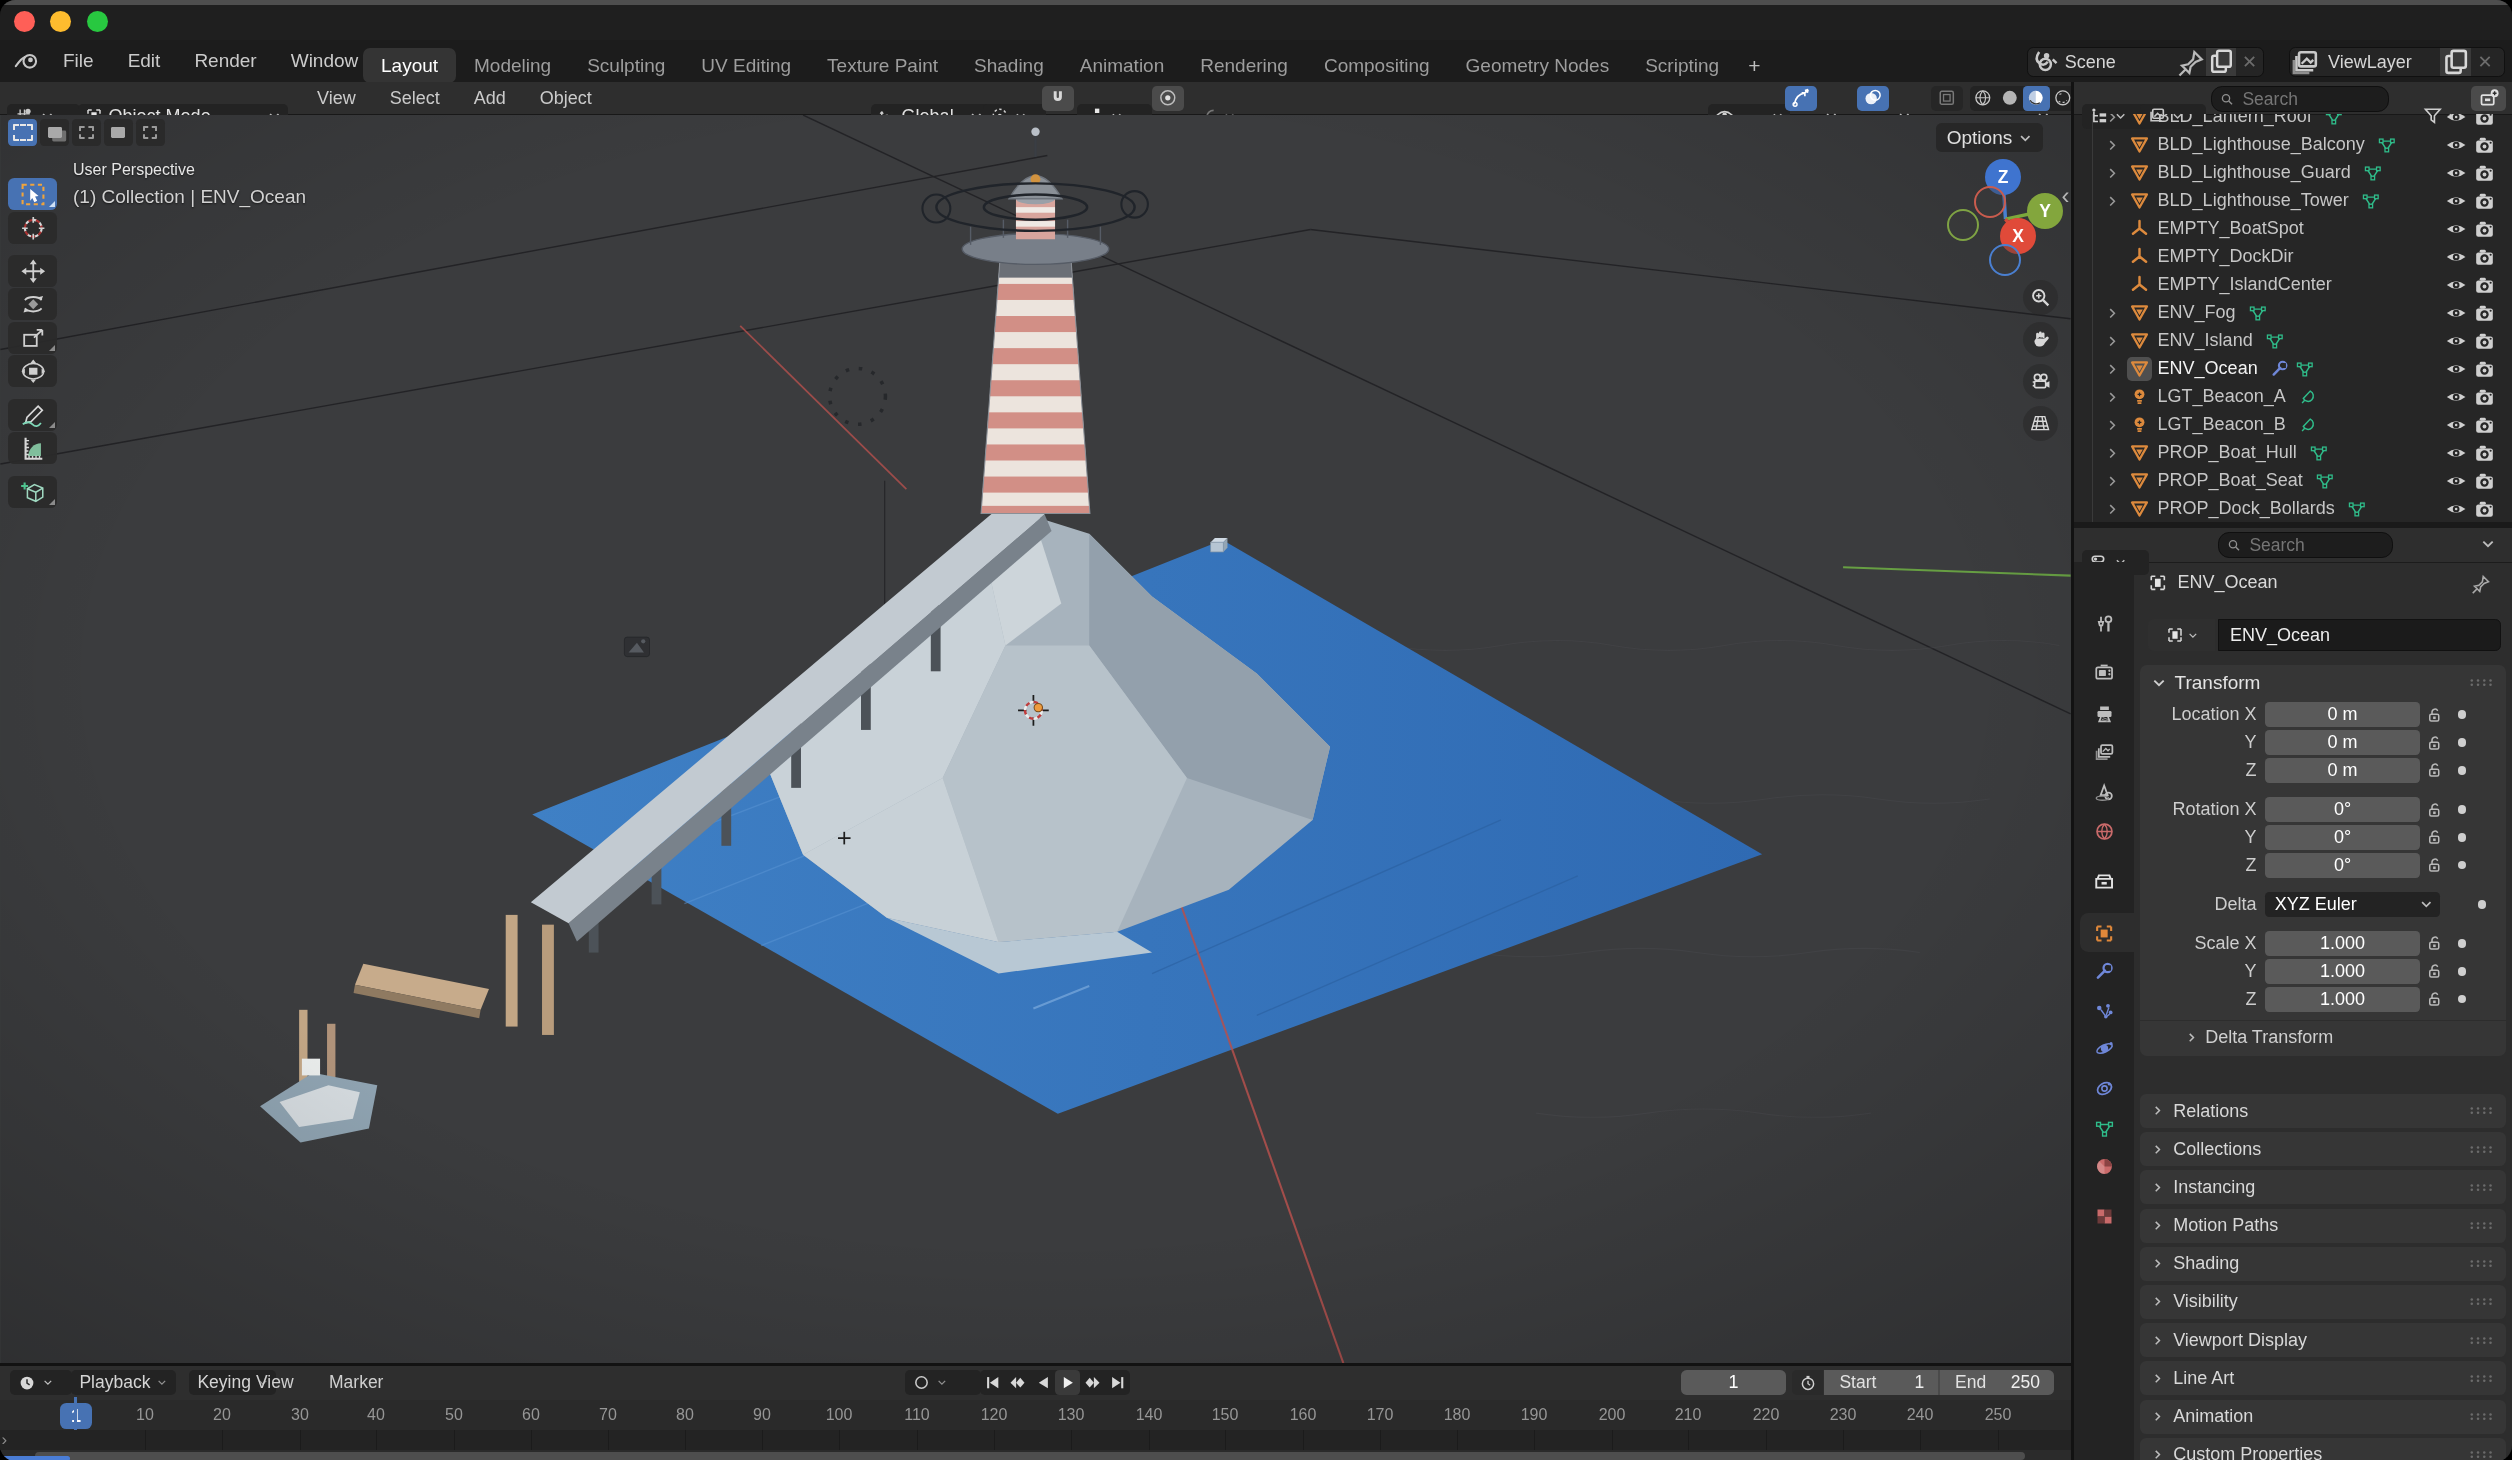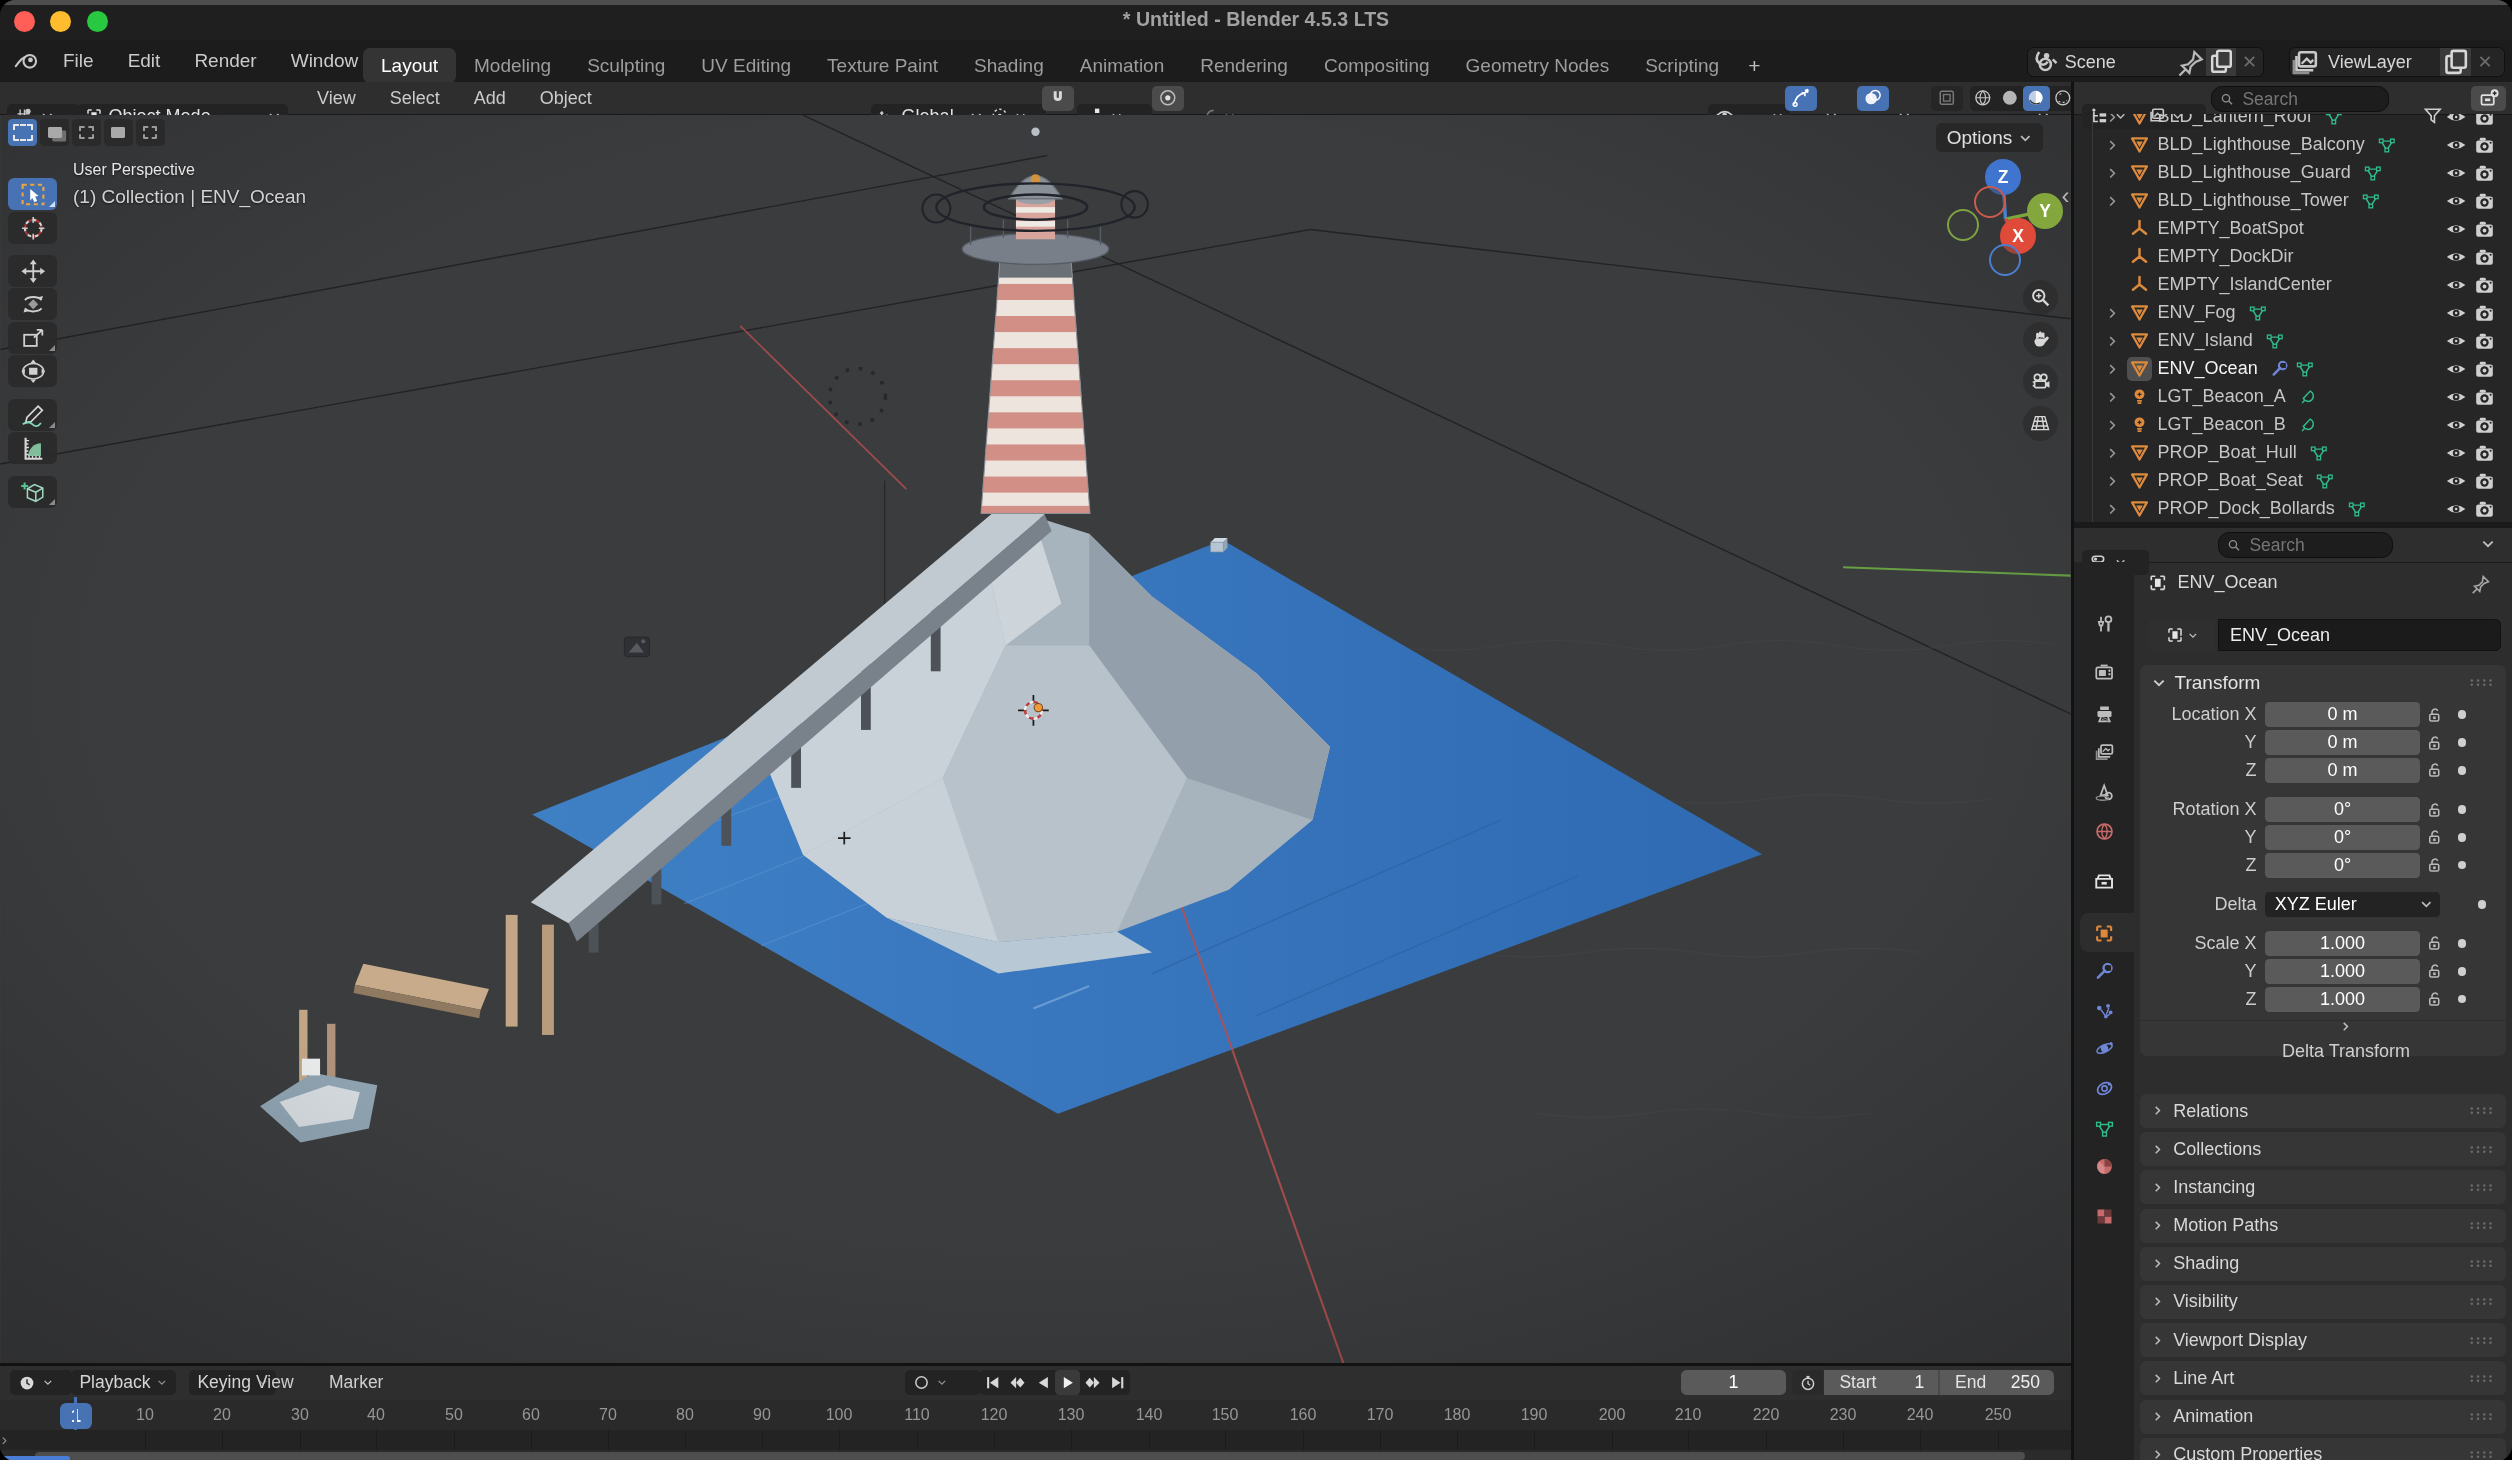--- a/index.html
+++ b/index.html
@@ -92,21 +92,21 @@
   .card-head{display:flex;align-items:center;height:35px;padding:0 12.6px;color:#e4e4e4;font-size:19px;gap:8.4px;}
   .dragdots{margin-left:auto;opacity:.75;}
   .trow{display:flex;align-items:center;height:26.5px;margin:1.4px 9.8px 1.4px 0;}
   .trow.gap{margin-top:12.6px;}
   .tlabel{width:117px;text-align:right;color:#cdcdcd;font-size:18px;margin-right:8.4px;white-space:nowrap;}
   .tfield{width:155px;height:25px;background:#5a5a5a;border-radius:4.2px;color:#fff;font-size:18px;display:flex;align-items:center;justify-content:center;}
   .tfield.dropdown{background:#232323;justify-content:flex-start;padding:0 9.8px;position:relative;}
   .tfield.dropdown .ddchev{position:absolute;right:7px;}
   .tlock{width:31px;display:flex;justify-content:center;}
   .anim-dot{width:8.4px;height:8.4px;border-radius:50%;background:#cfcfcf;margin-left:7px;}
-  #delta-row{position:absolute;left:0;right:0;bottom:2.8px;border-top:1.4px solid #2d2d2d;display:flex;align-items:center;gap:8.4px;height:32px;padding-left:46px;color:#cfcfcf;font-size:18px;flex-direction:column;}
+  #delta-row{position:absolute;left:0;right:0;bottom:2.8px;border-top:1.4px solid #2d2d2d;display:flex;align-items:center;gap:8.4px;height:32px;padding-left:46px;color:#cfcfcf;font-size:18px;}
   #sections{position:absolute;left:5.6px;right:5.6px;top:532px;}
   .section{height:34px;background:#363636;border-radius:6.3px;margin-bottom:4.2px;display:flex;align-items:center;gap:9.8px;padding:0 12.6px;color:#d8d8d8;font-size:18px;}
   
   #timeline{position:absolute;left:0;top:1366px;width:2071px;height:95px;background:#2b2b2b;}
   #tl-header{position:absolute;left:0;top:0;width:100%;height:34px;background:#2e2e2e;border-bottom:1.4px solid #191919;}
   .tlw{position:absolute;top:4.2px;height:25px;display:flex;align-items:center;}
   .tl-dd{background:#232323;border-radius:4.9px;color:#d5d5d5;font-size:17.5px;gap:7px;padding:0 8.4px;}
   .tl-menu{color:#cfcfcf;font-size:17.5px;}
   #pb-buttons{position:absolute;left:980px;top:4.2px;height:25px;display:flex;background:#232323;border-radius:4.9px;}
   .pbtn{width:25px;display:flex;align-items:center;justify-content:center;}
@@ -136,21 +136,20 @@
 </head>
 <body>
 
 <div id="app">
 
   <div id="titlebar">
     <div class="edge"></div>
     <span class="tl" id="tl-close"></span>
     <span class="tl" id="tl-min"></span>
     <span class="tl" id="tl-zoom"></span>
-    <div id="win-title">* Untitled - Blender 4.5.3 LTS</div>
   </div>
 
   <div id="topbar">
     <span id="blender-logo">
       <svg viewBox="0 0 40 36">
           <circle cx="24" cy="19" r="9" fill="none" stroke="#c6c6c6" stroke-width="3"></circle>
           <circle cx="25" cy="17" r="3.4" fill="#c6c6c6"></circle>
           <path d="M4 26 Q12 15 17 13" fill="none" stroke="#c6c6c6" stroke-width="3" stroke-linecap="round"></path>
         </svg>
     </span>

